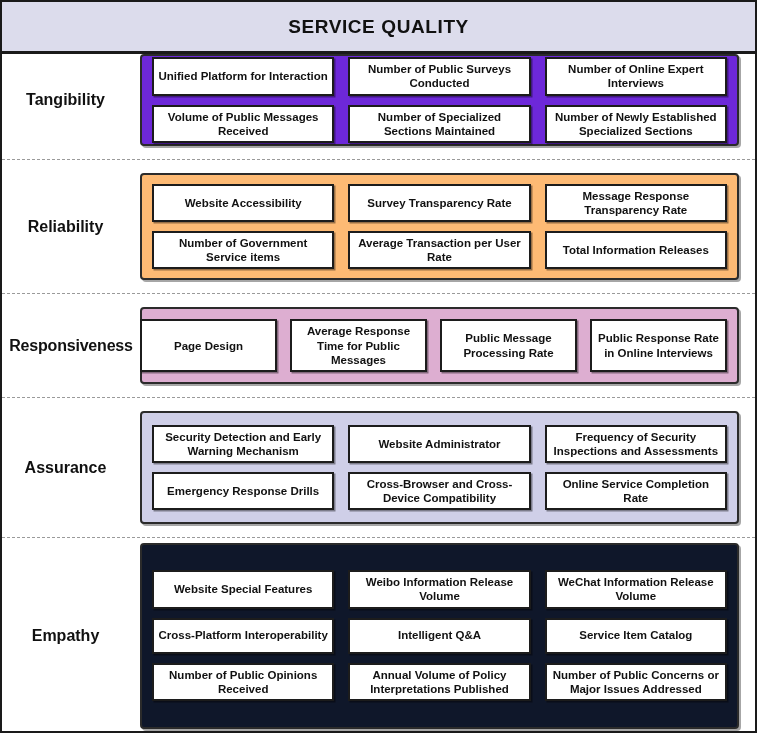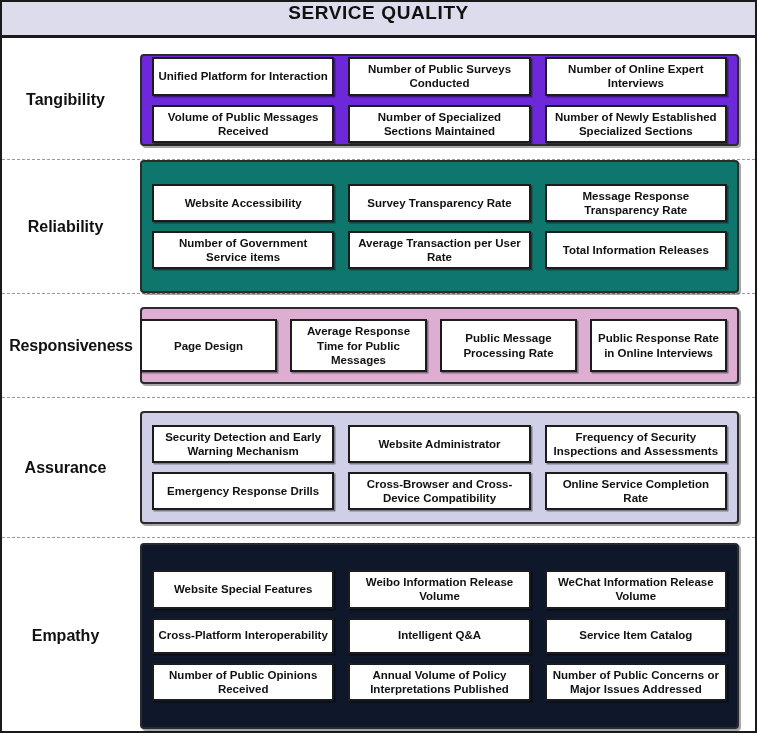--- a/index.html
+++ b/index.html
@@ -22,25 +22,26 @@
     border: 2px solid #1a1a1a;
     background: #ffffff;
   }
 
   
   #title-bar {
     position: absolute;
     left: 0;
     top: 0;
     width: 753px;
-    height: 36px;
+    height: 52px;
     box-sizing: border-box;
     background: #dcdcec;
     border-bottom: 3px solid #1a1a1a;
     display: flex;
+    align-items: center;
     justify-content: center;
   }
   #title-text {
     font-size: 19px;
     font-weight: bold;
     letter-spacing: 0.6px;
     color: #111111;
   }
 
   
@@ -145,21 +146,21 @@
           </div>
           <div class="box-row">
             <div class="item-box">Volume of Public Messages Received</div>
             <div class="item-box">Number of Specialized Sections Maintained</div>
             <div class="item-box">Number of Newly Established Specialized Sections</div>
           </div>
         </div>
       </div>
       <div class="dim-row sep" style="top: 158px; height: 134px;">
         <div class="dim-label">Reliability</div>
-        <div class="group-box" style="background: #0f766e; height: 133px;">
+        <div class="group-box" style="background: #fdba74; height: 107px;">
           <div class="box-row">
             <div class="item-box">Website Accessibility</div>
             <div class="item-box">Survey Transparency Rate</div>
             <div class="item-box">Message Response Transparency Rate</div>
           </div>
           <div class="box-row">
             <div class="item-box">Number of Government Service items</div>
             <div class="item-box">Average Transaction per User Rate</div>
             <div class="item-box">Total Information Releases</div>
           </div>

